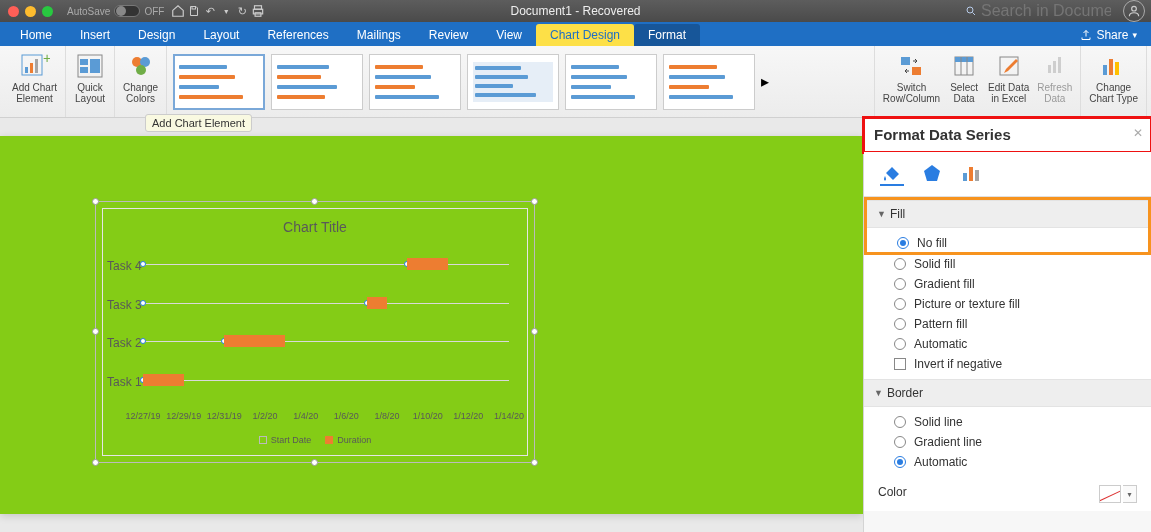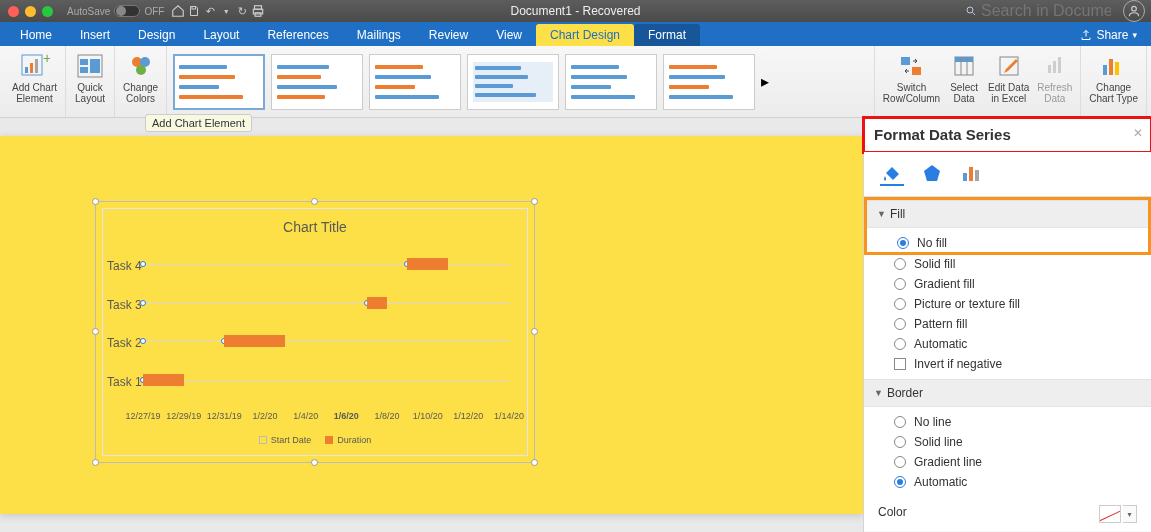--- a/index.html
+++ b/index.html
@@ -35,21 +35,21 @@
 .styles-row{display:flex;gap:6px;align-items:center}
 .style-thumb{width:92px;height:56px;border:1px solid #ccc;background:#fff;display:flex;align-items:center;justify-content:center;cursor:pointer}
 .style-thumb.sel{border:2px solid #7aa8d8}
 .gantt-mini{width:80px;height:40px;display:flex;flex-direction:column;justify-content:space-around}
 .gantt-mini div{height:4px;border-radius:1px}
 .tooltip{position:absolute;left:145px;top:68px;background:#f9f9e1;border:1px solid #ccc;padding:2px 6px;font-size:11px;border-radius:3px;color:#333;z-index:50}
 
 
 .work{display:flex;height:calc(100% - 22px - 24px - 72px);}
 .doc-area{flex:1;background:#e9e9e9;display:flex;align-items:flex-start;justify-content:center;padding:18px 0;overflow:hidden}
-.page{width:874px;height:100%;background:#fde047;box-shadow:0 2px 8px rgba(0,0,0,.15);position:relative}
+.page{width:874px;height:100%;background:#84cc16;box-shadow:0 2px 8px rgba(0,0,0,.15);position:relative}
 .chart-sel{position:absolute;left:95px;top:65px;width:440px;height:262px;border:1px solid #bbb}
 .chart-sel .h{position:absolute;width:7px;height:7px;background:#fff;border:1px solid #9a9a9a;border-radius:50%}
 .h.tl{left:-4px;top:-4px}.h.tr{right:-4px;top:-4px}.h.bl{left:-4px;bottom:-4px}.h.br{right:-4px;bottom:-4px}
 .h.tm{left:calc(50% - 4px);top:-4px}.h.bm{left:calc(50% - 4px);bottom:-4px}
 .h.ml{left:-4px;top:calc(50% - 4px)}.h.mr{right:-4px;top:calc(50% - 4px)}
 .chart-inner{position:absolute;inset:6px;border:1px solid #e5e5e5}
 .chart-title{text-align:center;font-size:14px;color:#595959;padding:10px 0 6px}
 .plot{position:absolute;left:40px;right:18px;top:36px;bottom:56px}
 .baseline{position:absolute;left:0;right:0;height:0;border-top:1px solid #d9d9d9}
 .row{position:absolute;left:0;right:0;height:0}
@@ -358,21 +358,21 @@
                 <div class="hsel" style="left: 0%;"></div>
                 <div class="bar-seg bar-dur" style="left: 0%; width: 11.1111%;"></div>
               </div>
             </div>
           <div class="xlabels" id="xlabels">
               <span style="left: 0%;">12/27/19</span>
               <span style="left: 11.1111%;">12/29/19</span>
               <span style="left: 22.2222%;">12/31/19</span>
               <span style="left: 33.3333%;">1/2/20</span>
               <span style="left: 44.4444%;">1/4/20</span>
-              <span style="left: 55.5556%; font-weight: bold;">1/6/20</span>
+              <span style="left: 55.5556%;">1/6/20</span>
               <span style="left: 66.6667%;">1/8/20</span>
               <span style="left: 77.7778%;">1/10/20</span>
               <span style="left: 88.8889%;">1/12/20</span>
               <span style="left: 100%;">1/14/20</span>
             </div>
           <div class="legend">
             <span style="display:flex;align-items:center;gap:4px">
                 <span class="sw" style="background:transparent;border:1px solid #bbb"></span>
                 <span>Start Date</span>
               </span>
@@ -448,24 +448,20 @@
         </label>
     </div>
 
     <div class="sec-head">
       <span style="font-size:9px;color:#666">▼</span>
       <span>Border</span>
     </div>
     <div class="sec-body">
       <label class="radio">
           <span class="r"></span>
-          <span>No line</span>
-        </label>
-      <label class="radio">
-          <span class="r"></span>
           <span>Solid line</span>
         </label>
       <label class="radio">
           <span class="r"></span>
           <span>Gradient line</span>
         </label>
       <label class="radio">
           <span class="r on"></span>
           <span>Automatic</span>
         </label>

